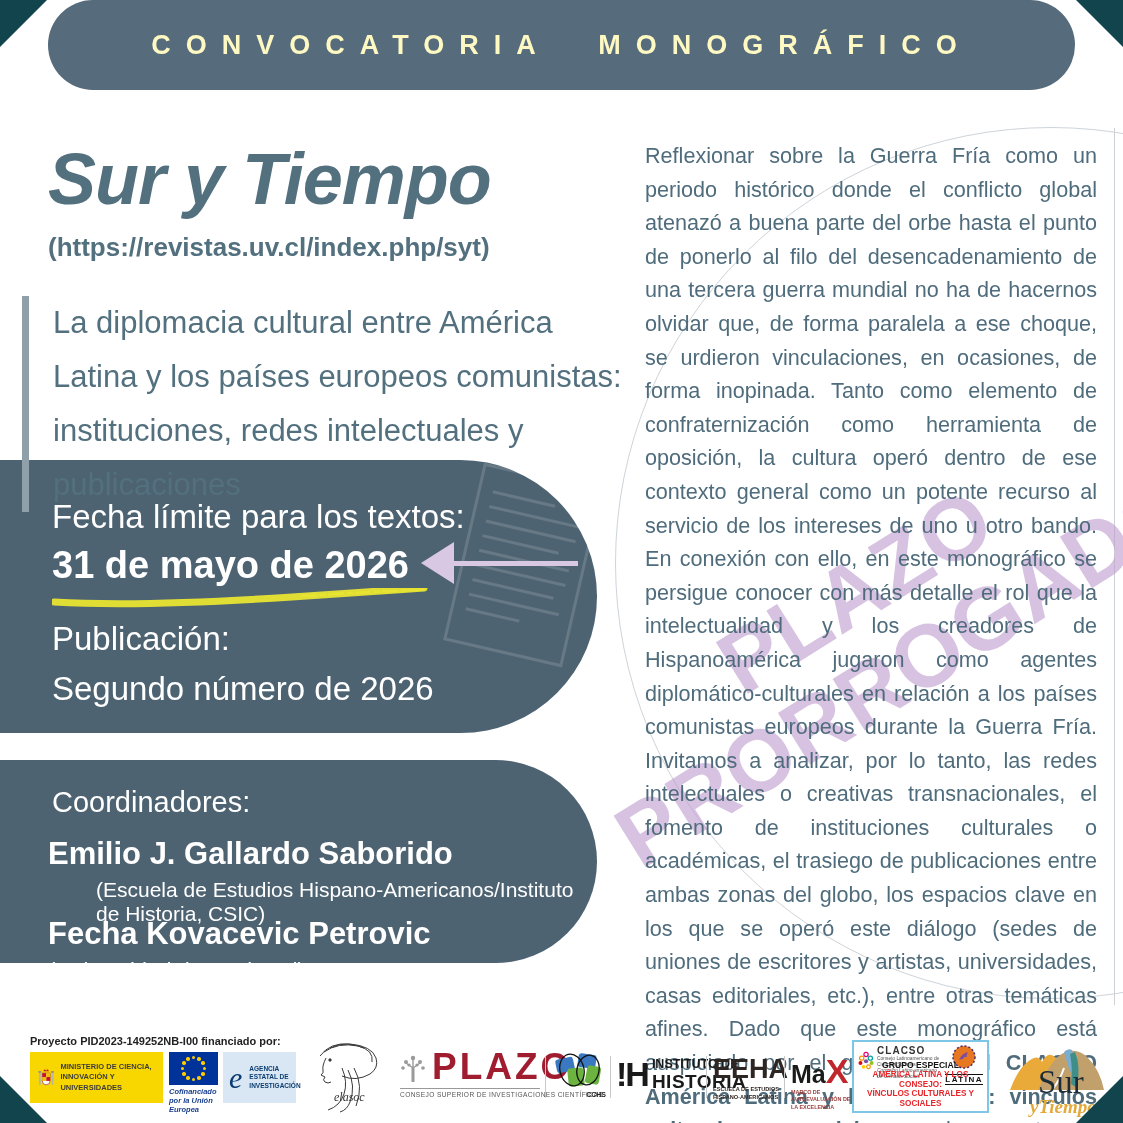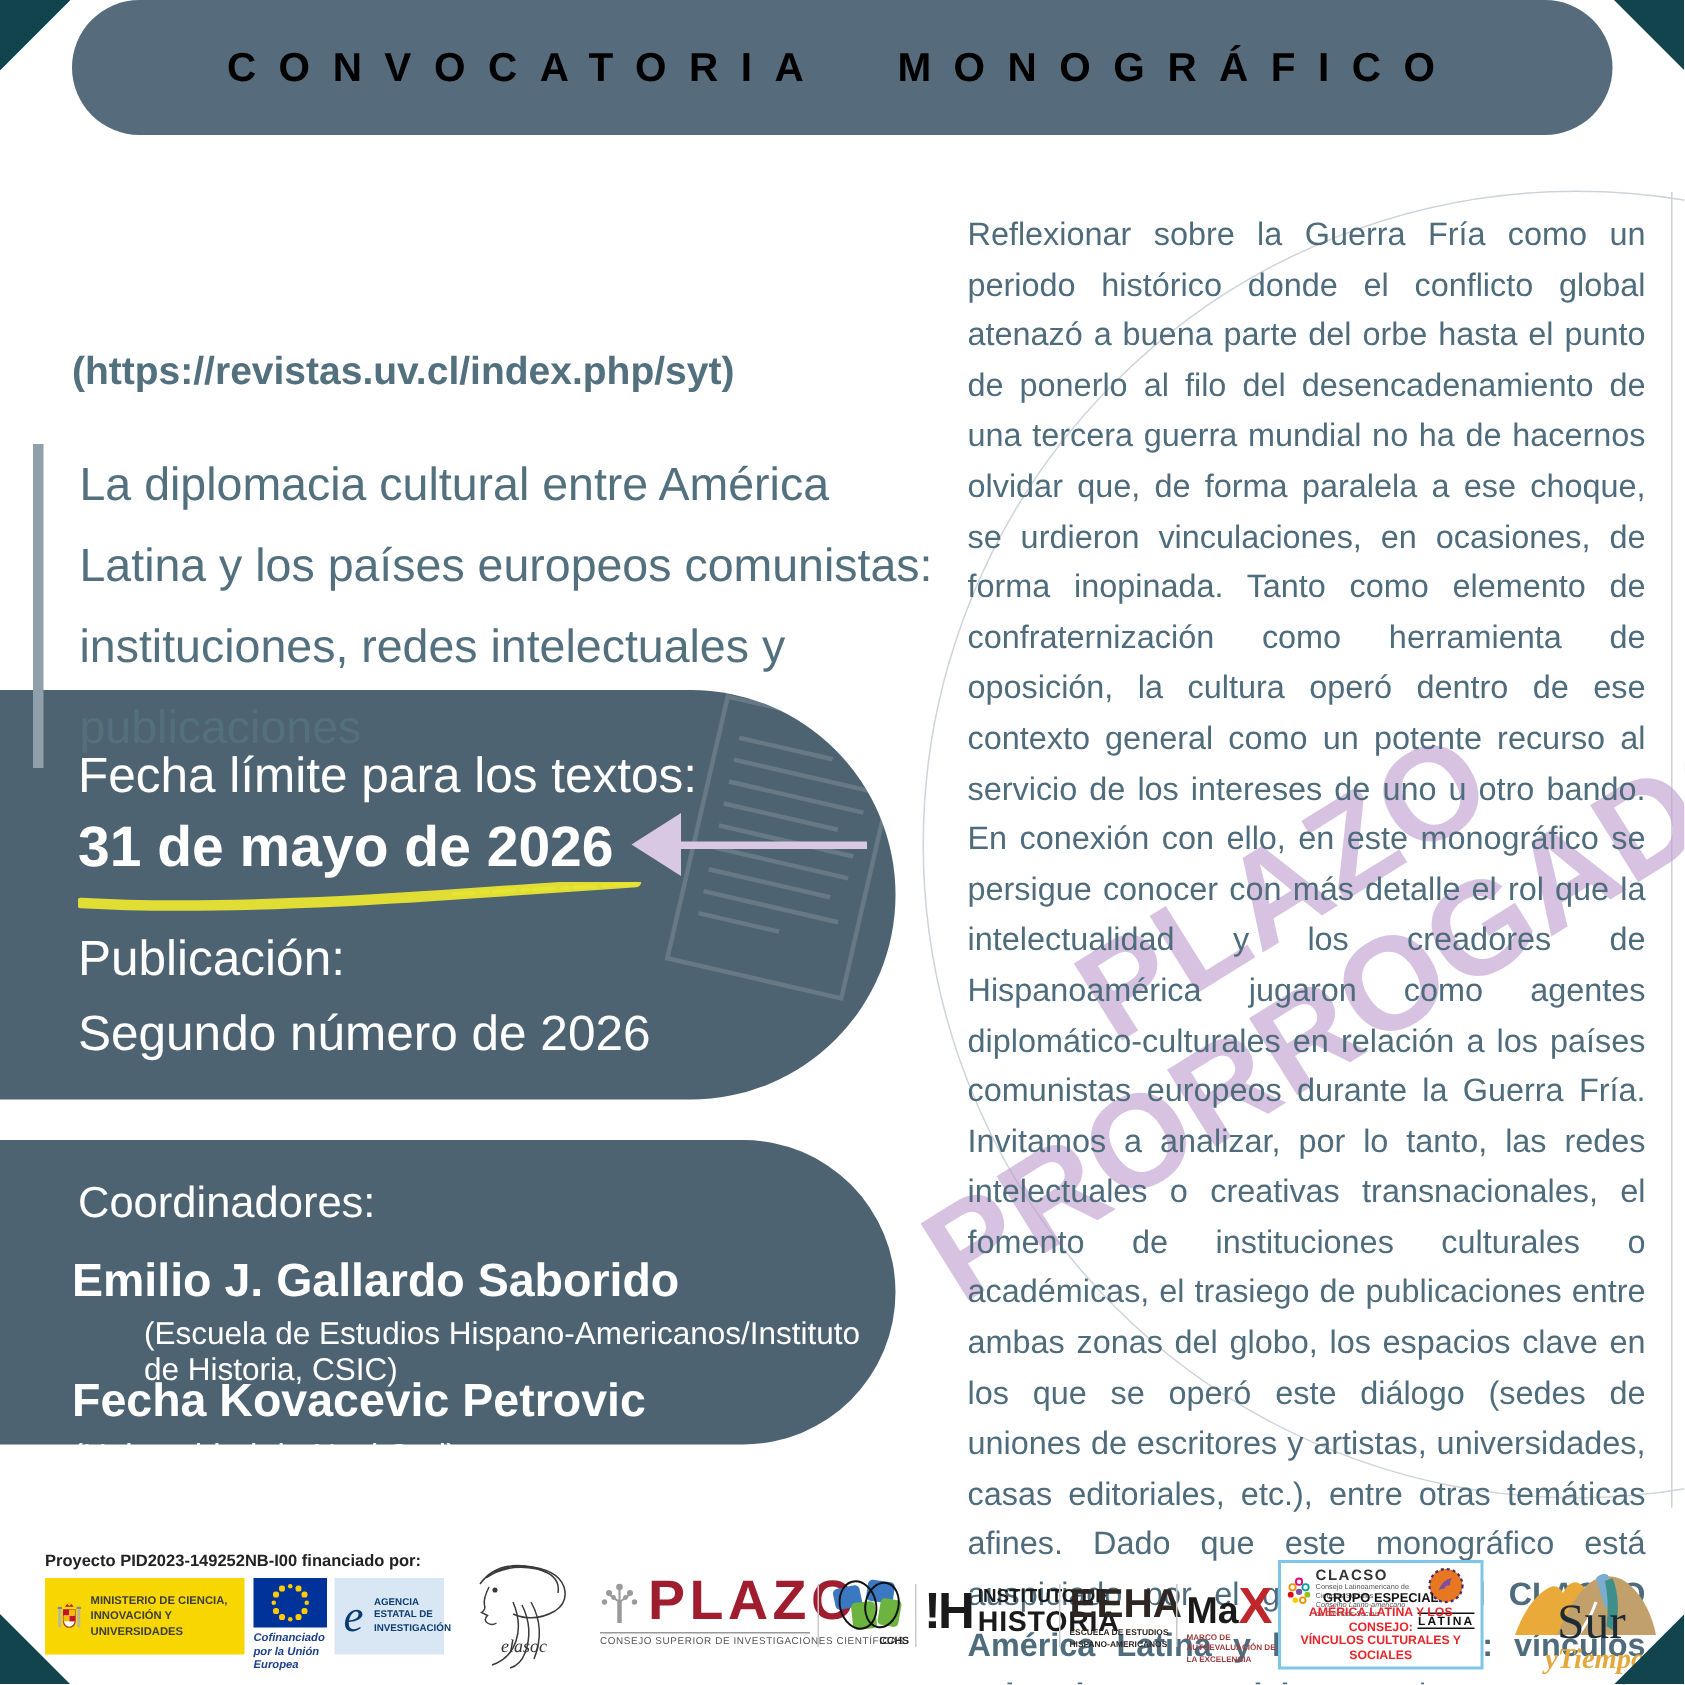--- a/index.html
+++ b/index.html
@@ -7,21 +7,21 @@
           font-family:"Liberation Sans",sans-serif;color:#4f6c7c;}
   
   .tri{position:absolute;width:47px;height:47px;background:#12444e;z-index:3;}
   .tri.tl{left:0;top:0;clip-path:polygon(0 0,100% 0,0 100%);}
   .tri.tr{right:0;top:0;clip-path:polygon(0 0,100% 0,100% 100%);}
   .tri.bl{left:0;bottom:0;clip-path:polygon(0 0,0 100%,100% 100%);}
   .tri.br{right:0;bottom:0;clip-path:polygon(100% 0,100% 100%,0 100%);}
   
   .banner{position:absolute;left:48px;right:48px;top:0;height:90px;background:#566b7b;
           border-radius:55px;display:flex;align-items:center;justify-content:center;z-index:2;}
-  .banner span{color:#000000;font-size:27px;font-weight:bold;letter-spacing:15px;word-spacing:26px;}
+  .banner span{color:#fef9c3;font-size:27px;font-weight:bold;letter-spacing:15px;word-spacing:26px;}
   
   .title{position:absolute;left:48px;top:138px;font-size:72px;font-weight:bold;font-style:italic;
          color:#53707f;letter-spacing:-1px;z-index:2;}
   .url{position:absolute;left:48px;top:232px;font-size:26px;font-weight:bold;color:#53707f;z-index:2;}
   .topic{position:absolute;left:22px;top:296px;width:580px;border-left:7px solid #8fa0ab;
          padding-left:24px;font-size:31px;line-height:54px;color:#53707f;z-index:2;}
   
   .slate-box{position:absolute;left:0;background:#4e6372;color:#fff;z-index:0;}
   .deadline-box{top:460px;width:597px;height:273px;border-radius:0 137px 137px 0;}
   .coord-box{top:760px;width:597px;height:203px;border-radius:0 124px 124px 0;}
@@ -117,20 +117,21 @@
   <div class="tri bl"></div>
   <div class="tri br"></div>
 
   <div class="ornament-circle"></div>
   <div class="right-rule"></div>
 
   <div class="banner">
     <span>CONVOCATORIA MONOGRÁFICO</span>
   </div>
 
+  <div class="title">Sur y Tiempo</div>
   <div class="url">(https://revistas.uv.cl/index.php/syt)</div>
   <div class="topic">La diplomacia cultural entre América Latina y los países europeos comunistas: instituciones, redes intelectuales y publicaciones</div>
 
   <div class="watermark">
     <div class="w1">PLAZO</div>
     <div class="w2">PRORROGADO</div>
   </div>
 
   <div class="slate-box deadline-box">
     <div class="doc-icon" id="doc-icon">

